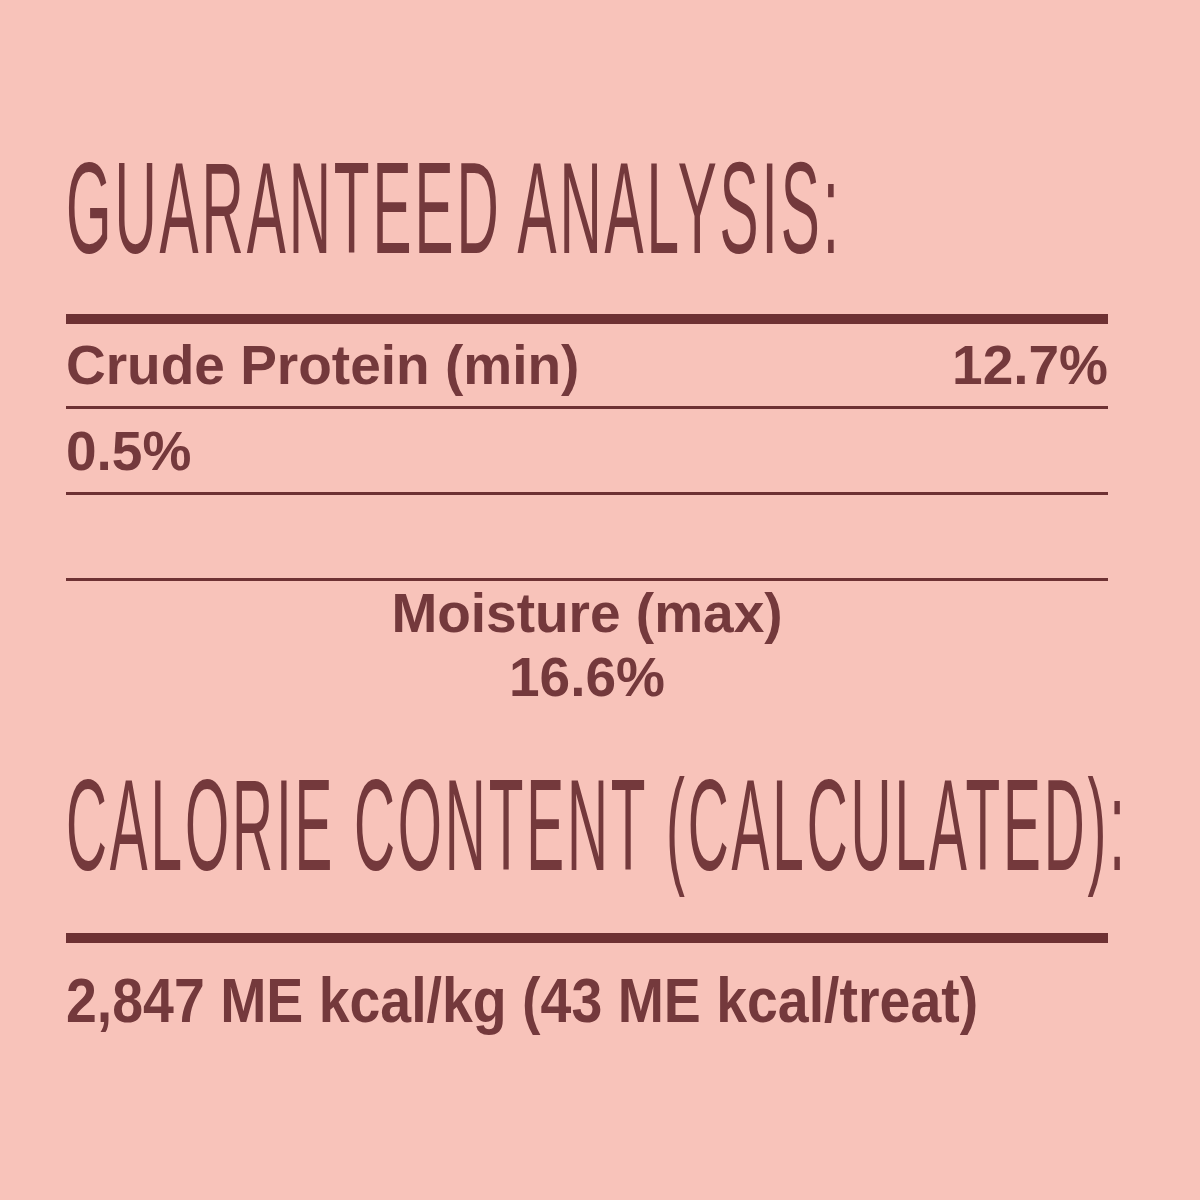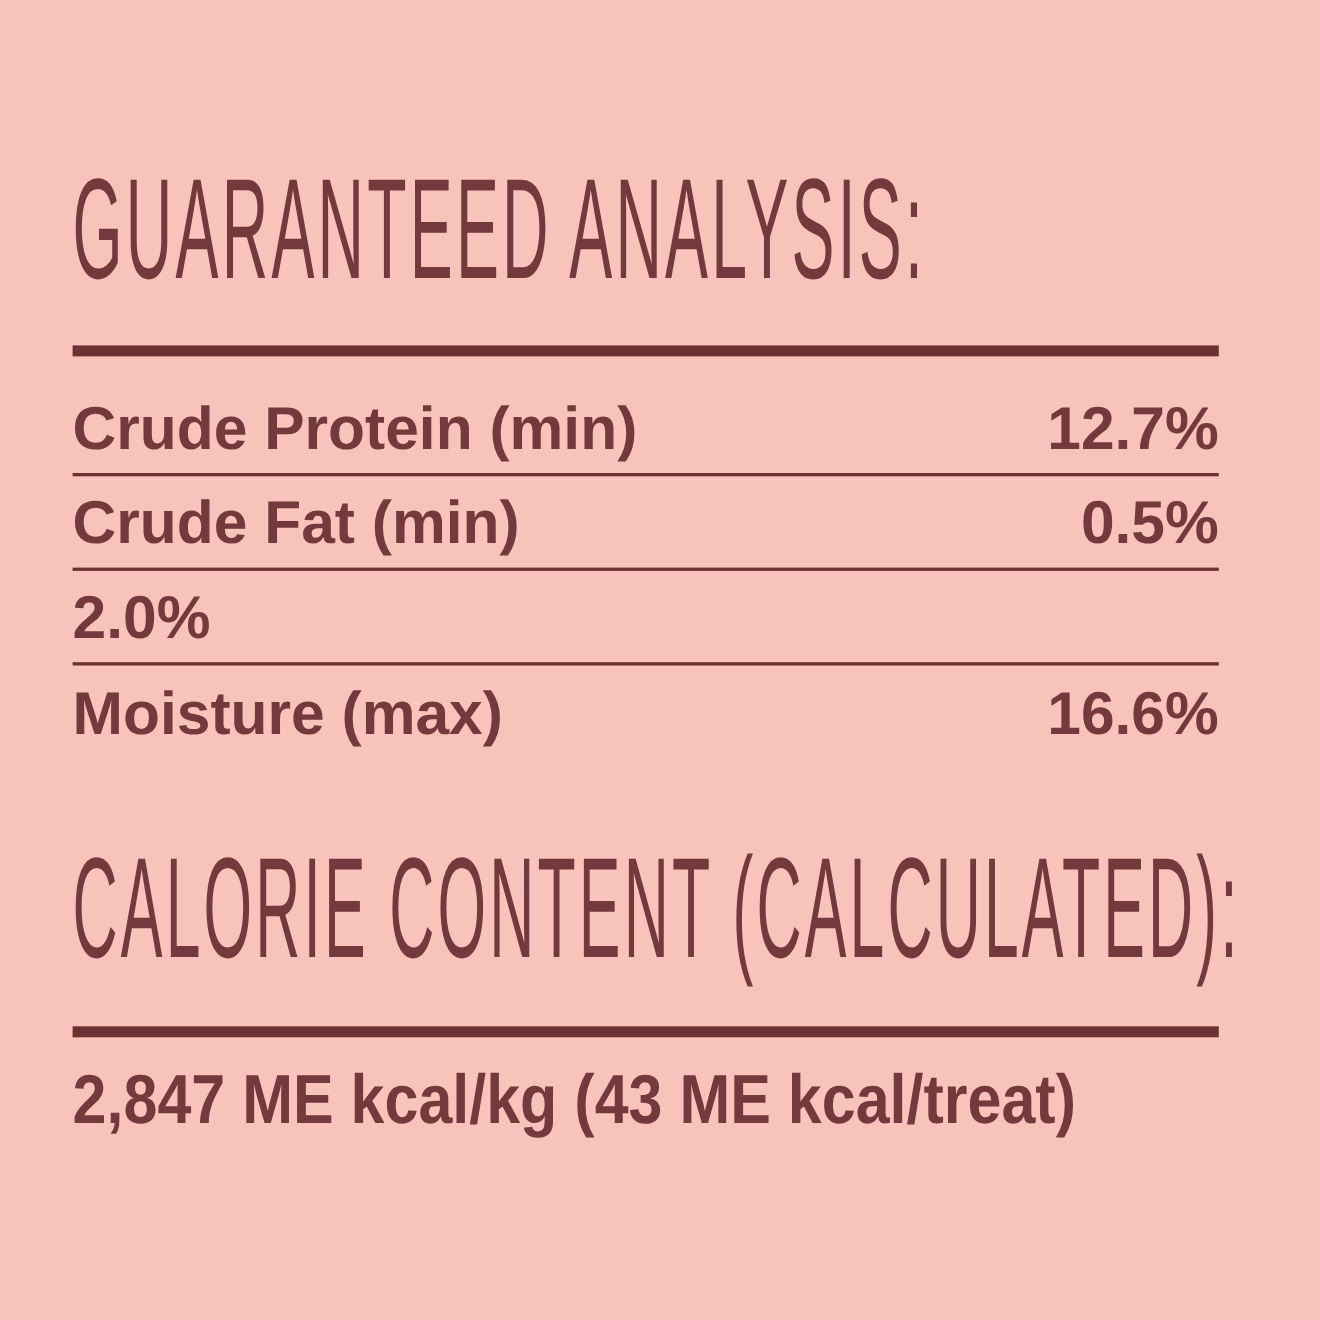--- a/index.html
+++ b/index.html
@@ -38,35 +38,35 @@
     width: 1042px;
     height: 10px;
     background: var(--rule, #6e3133);
   }
   .rule-1 { top: 314px; }
   .rule-2 { top: 933px; }
 
   .analysis-table {
     position: absolute;
     left: 66px;
-    top: 347px;           
+    top: 323px;           
     width: 1042px;
   }
   .analysis-row {
     box-sizing: border-box;
     height: 86px;
     display: flex;
     justify-content: space-between;
     align-items: center;
     border-bottom: 3px solid var(--rule, #6e3133);
     font-weight: 700;
     font-size: 55px;
     color: var(--ink, #74393c);
   }
-  .analysis-row:last-child { border-bottom: none; }
+  .analysis-row:last-child { border-bottom: none; flex-direction: column; }
   .nutrient-label { white-space: nowrap; }
   .nutrient-value { white-space: nowrap; }
 
   .calorie-statement {
     position: absolute;
     left: 66px;
     top: 969px;
     font-weight: 700;
     font-size: 63px;
     line-height: 1;
@@ -84,25 +84,23 @@
   <div class="display-heading heading-1">GUARANTEED ANALYSIS:</div>
 
   <div class="thick-rule rule-1"></div>
 
   <div class="analysis-table">
     <div class="analysis-row">
       <span class="nutrient-label">Crude Protein (min)</span>
       <span class="nutrient-value">12.7%</span>
     </div>
     <div class="analysis-row">
-      <span class="nutrient-label">Crude Fat (min)</span>
       <span class="nutrient-value">0.5%</span>
     </div>
     <div class="analysis-row">
-      <span class="nutrient-value">2.0%</span>
     </div>
     <div class="analysis-row">
       <span class="nutrient-label">Moisture (max)</span>
       <span class="nutrient-value">16.6%</span>
     </div>
   </div>
 
   <div class="display-heading heading-2">CALORIE CONTENT (CALCULATED):</div>
 
   <div class="thick-rule rule-2"></div>

